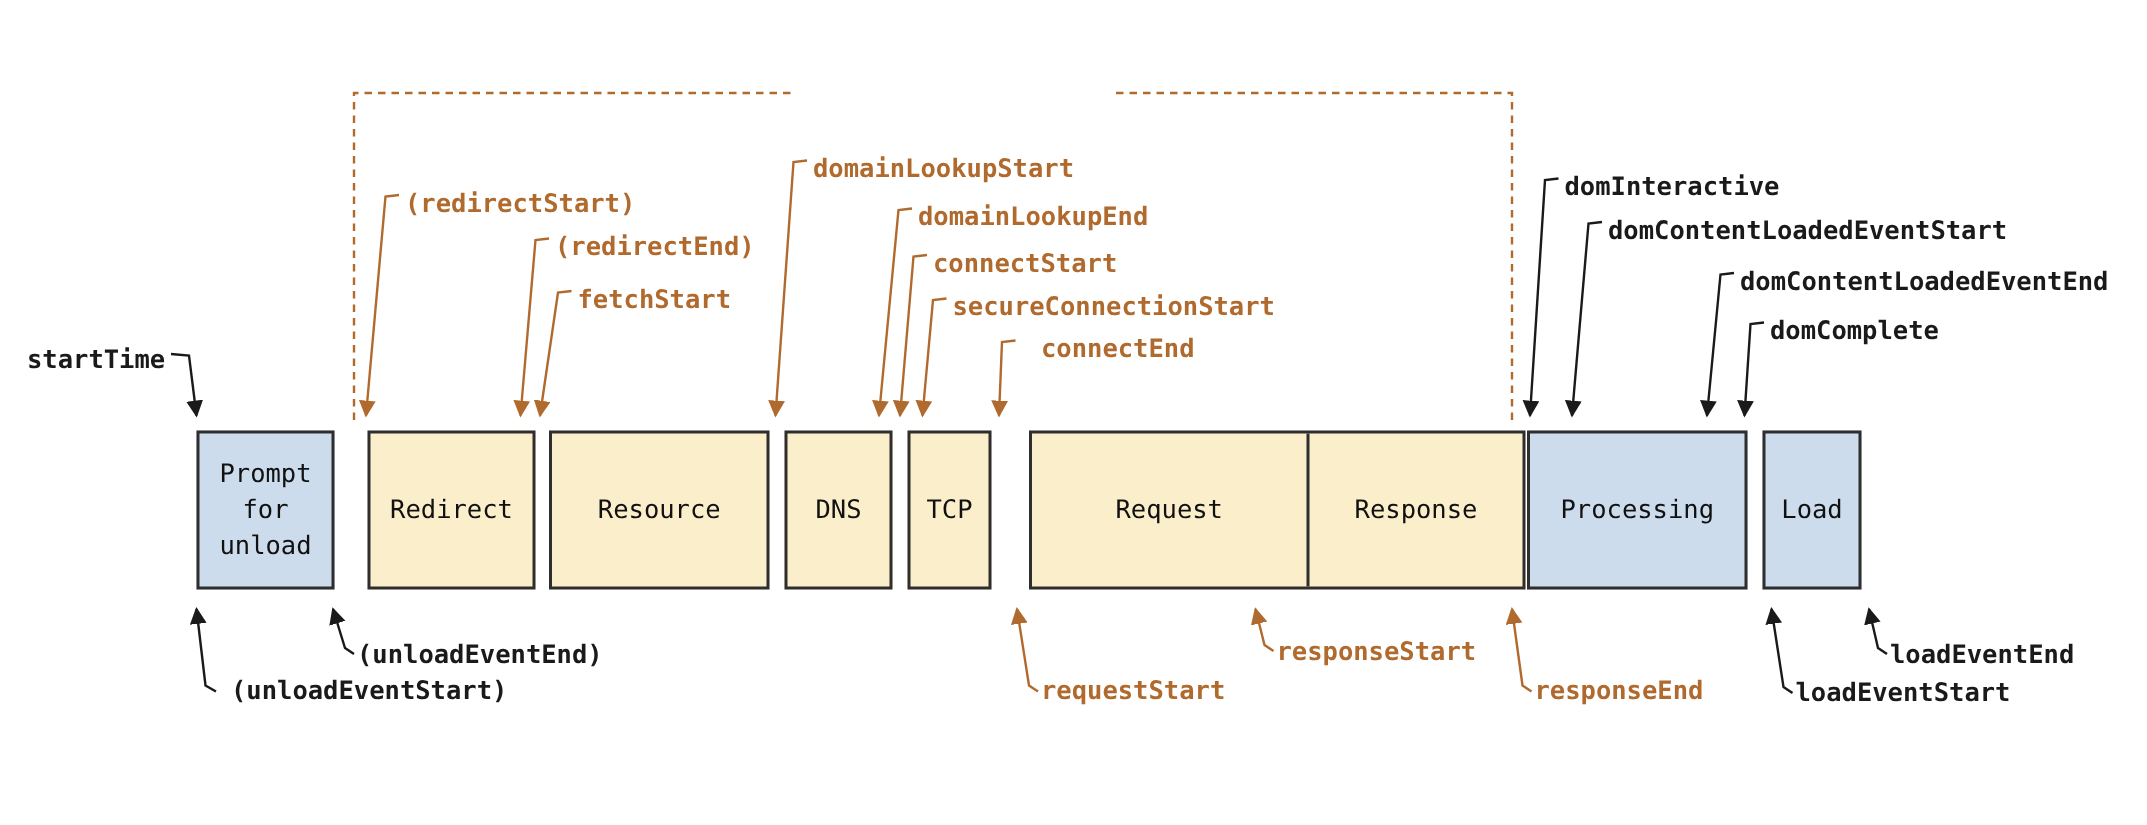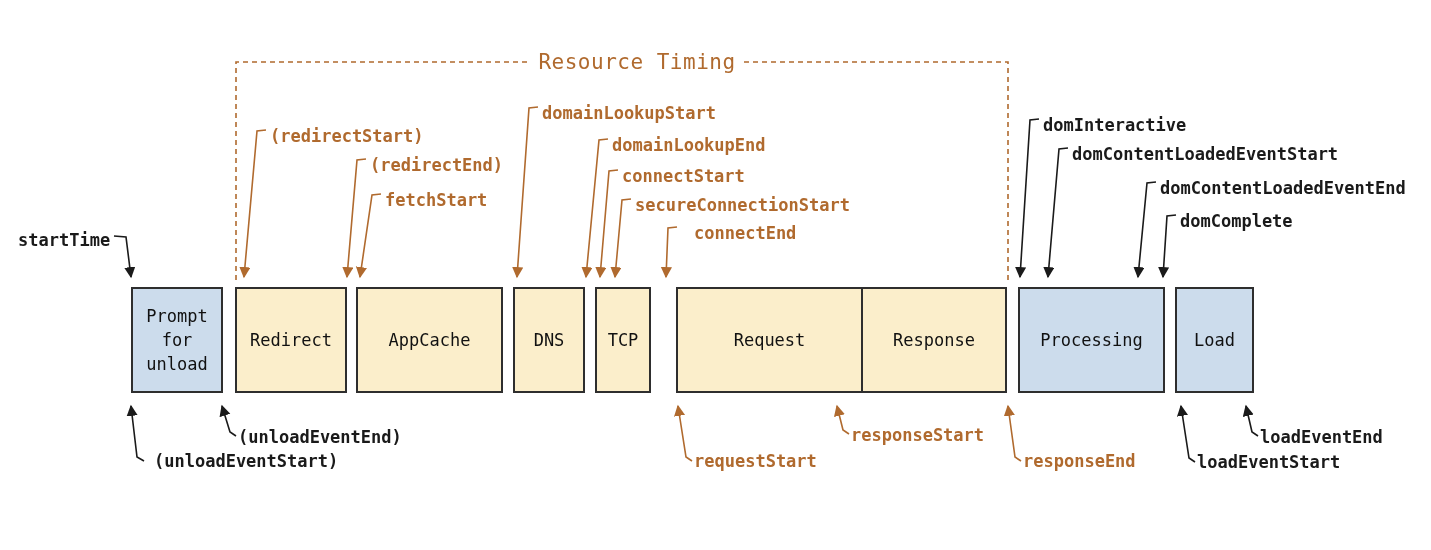--- a/index.html
+++ b/index.html
@@ -28,21 +28,21 @@
   .bracket-title{
     position:absolute;left:532px;top:50px;width:210px;text-align:center;
     font-size:21px;line-height:24px;letter-spacing:.5px;color:var(--annotation-orange);white-space:nowrap;
   }
   .box{
     position:absolute;top:287px;height:106px;box-sizing:border-box;
     border:2px solid var(--box-border);
     display:flex;align-items:center;justify-content:center;text-align:center;
     font-size:17px;line-height:24px;color:#111;
   }
-  .cream{background:var(--network-phase-fill);}
+  .cream{background:var(--network-phase-fill);margin-left:10px;}
   .blue{background:var(--document-phase-fill);}
   .duo{padding:0;}
   .duo .cell{
     height:100%;display:flex;align-items:center;justify-content:center;box-sizing:border-box;
   }
   .duo .cell.second{border-left:2px solid var(--box-border);}
 </style>
 </head>
 <body>
 
@@ -79,49 +79,48 @@
     <path class="k-stroke" d="M144,461 L137,457 L131,406" marker-end="url(#head-k)"></path>
     <path class="k-stroke" d="M236,436 L230,432 L222,406" marker-end="url(#head-k)"></path>
     <path class="k-stroke" d="M1195,462 L1189,458 L1181,406" marker-end="url(#head-k)"></path>
     <path class="k-stroke" d="M1258,436 L1252,432 L1246,406" marker-end="url(#head-k)"></path>
 
     <path class="o-stroke" d="M692,461 L686,457 L678,406" marker-end="url(#head-o)"></path>
     <path class="o-stroke" d="M849,434 L843,430 L837,406" marker-end="url(#head-o)"></path>
     <path class="o-stroke" d="M1021,461 L1015,457 L1008,406" marker-end="url(#head-o)"></path>
   </svg>
 
-  <div class="bracket-title">Resource Timing</div>
 
   <div class="box blue" style="left:131px;width:92px;">
     <span style="display:block;width:72px;">Prompt for unload</span>
   </div>
   <div class="box cream" style="left:235px;width:112px;">
     <span>Redirect</span>
   </div>
   <div class="box cream" style="left:356px;width:147px;">
-    <span>AppCache</span>
+    <span>Resource</span>
   </div>
   <div class="box cream" style="left:513px;width:72px;">
     <span>DNS</span>
   </div>
   <div class="box cream" style="left:595px;width:56px;">
     <span>TCP</span>
   </div>
   <div class="box cream duo" style="left:676px;width:331px;">
     <div class="cell" style="width:183px;">
       <span>Request</span>
     </div>
     <div class="cell second" style="flex:1;">
       <span>Response</span>
     </div>
   </div>
   <div class="box blue" style="left:1018px;width:147px;">
     <span>Processing</span>
   </div>
-  <div class="box blue" style="left:1175px;width:79px;">
+  <div class="box blue" style="left:1175px;width:66px;">
     <span>Load</span>
   </div>
 
   <div class="lbl black" style="left:18px;top:231px;">startTime</div>
   <div class="lbl orange" style="left:270px;top:127px;">(redirectStart)</div>
   <div class="lbl orange" style="left:370px;top:156px;">(redirectEnd)</div>
   <div class="lbl orange" style="left:385px;top:191px;">fetchStart</div>
   <div class="lbl orange" style="left:542px;top:104px;">domainLookupStart</div>
   <div class="lbl orange" style="left:612px;top:136px;">domainLookupEnd</div>
   <div class="lbl orange" style="left:622px;top:167px;">connectStart</div>

